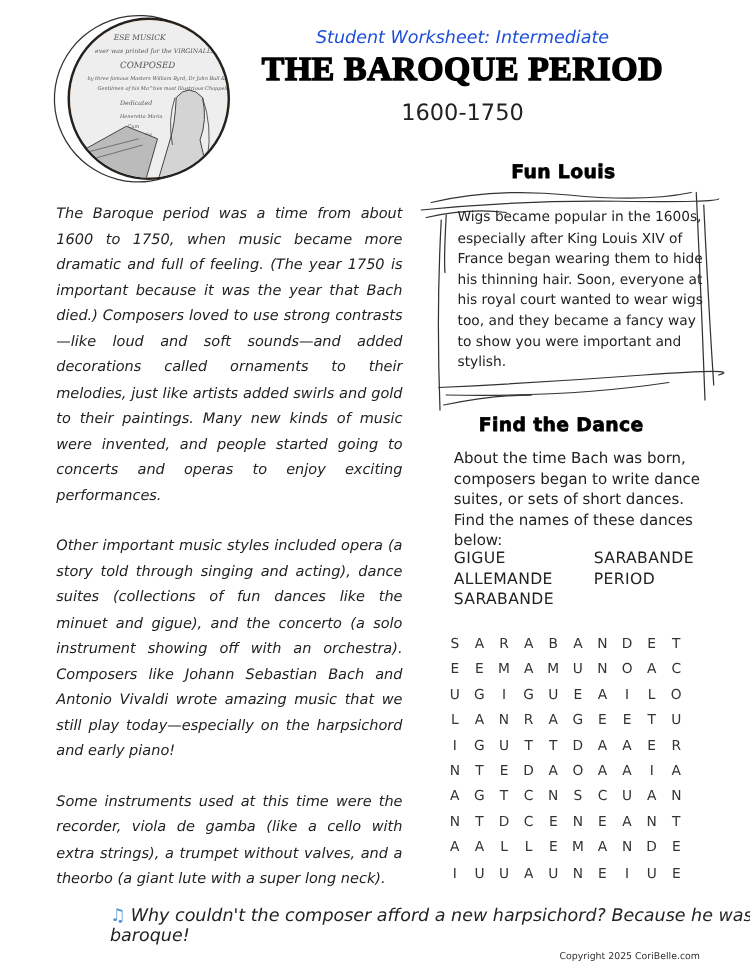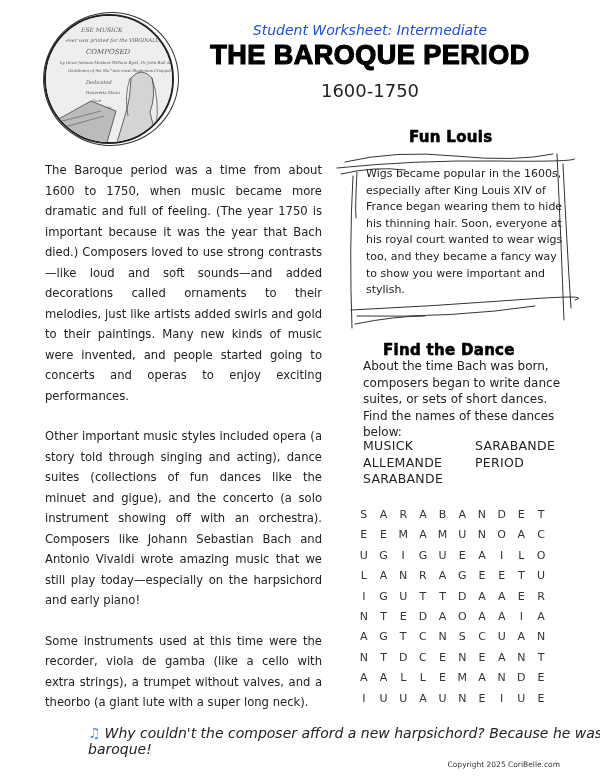--- a/index.html
+++ b/index.html
@@ -1,54 +1,54 @@
 <!DOCTYPE html>
 <html><head>
 <meta charset="utf-8">
 <style>
   * { margin: 0; padding: 0; box-sizing: border-box; }
   html, body { width: 600px; height: 776px; background: #ffffff; overflow: hidden; }
   body { position: relative; font-family: "DejaVu Sans", sans-serif; color: #1a1a1a; }
 
   .medallion {
-    position: absolute; left: 44px; top: 14px; width: 130px; height: 130px;
-    border-radius: 50%; overflow: hidden; background: #e5e5e5;
+    position: absolute; left: 54px; top: 14px; width: 130px; height: 130px;
+    border-radius: 50%; overflow: hidden; background: #a16207;
     border: 2px solid #222;
   }
   .medallion-ring {
     position: absolute; left: 43px; top: 12px; width: 136px; height: 134px;
     border-radius: 50%; border: 1.5px solid #333; transform: rotate(-8deg);
   }
 
   .subtitle {
     position: absolute; left: 200px; top: 22px; width: 340px; text-align: center;
     font-family: "DejaVu Sans", sans-serif; font-style: italic; font-size: 14px; color: #1d4ed8;
   }
   .title {
     position: absolute; left: 200px; top: 40px; width: 340px; text-align: center;
-    font-family: Liberation Sans, sans-serif; font-weight: 900; font-size: 27px;
+    font-family: Liberation Serif, serif; font-weight: 900; font-size: 27px;
     letter-spacing: 0.5px; color: #000; -webkit-text-stroke: 1.2px #000;
   }
   .dates {
     position: absolute; left: 300px; top: 80px; width: 140px; text-align: center;
     font-size: 18px; color: #222;
   }
 
   .left-col {
     position: absolute; left: 45px; top: 160px; width: 277px;
     font-size: 11.6px; line-height: 20.5px; text-align: justify; color: #222;
   }
-  .left-col p { margin-bottom: 20px; }
+  .left-col p { margin-bottom: 20px; font-style: italic; }
 
   .section-head {
     position: absolute; font-weight: 900; font-size: 15px; color: #000;
     -webkit-text-stroke: 0.6px #000; letter-spacing: 0.3px;
   }
   .fun-fact-head { left: 409px; top: 128px; }
-  .find-head { left: 383px; top: 341px; }
+  .find-head { left: 383px; top: 331px; }
 
   .fun-box {
     position: absolute; left: 343px; top: 158px; width: 225px; height: 162px;
   }
   .fun-box svg { position: absolute; left: -8px; top: -10px; }
   .fun-text {
     position: absolute; left: 366px; top: 166px; width: 200px;
     font-size: 11px; line-height: 16.6px; color: #222;
   }
 
@@ -138,21 +138,21 @@
       <path d="M22 168 Q120 170 200 158"></path>
       <path d="M20 176 Q60 168 90 168"></path>
     </g>
   </svg>
 </div>
 <div class="fun-text">Wigs became popular in the 1600s, especially after King Louis XIV of France began wearing them to hide his thinning hair. Soon, everyone at his royal court wanted to wear wigs too, and they became a fancy way to show you were important and stylish.</div>
 
 <div class="section-head find-head">Find the Dance</div>
 <div class="find-text">About the time Bach was born, composers began to write dance suites, or sets of short dances. Find the names of these dances below:</div>
 <div class="dance-list">
-  <span>MUSICK</span>
+  <span>GIGUE</span>
   <span>SARABANDE</span>
   <span>ALLEMANDE</span>
   <span>PERIOD</span>
   <span>SARABANDE</span>
   <span></span>
 </div>
 
 <div class="word-grid">
   <span>S</span>
     <span>A</span>

